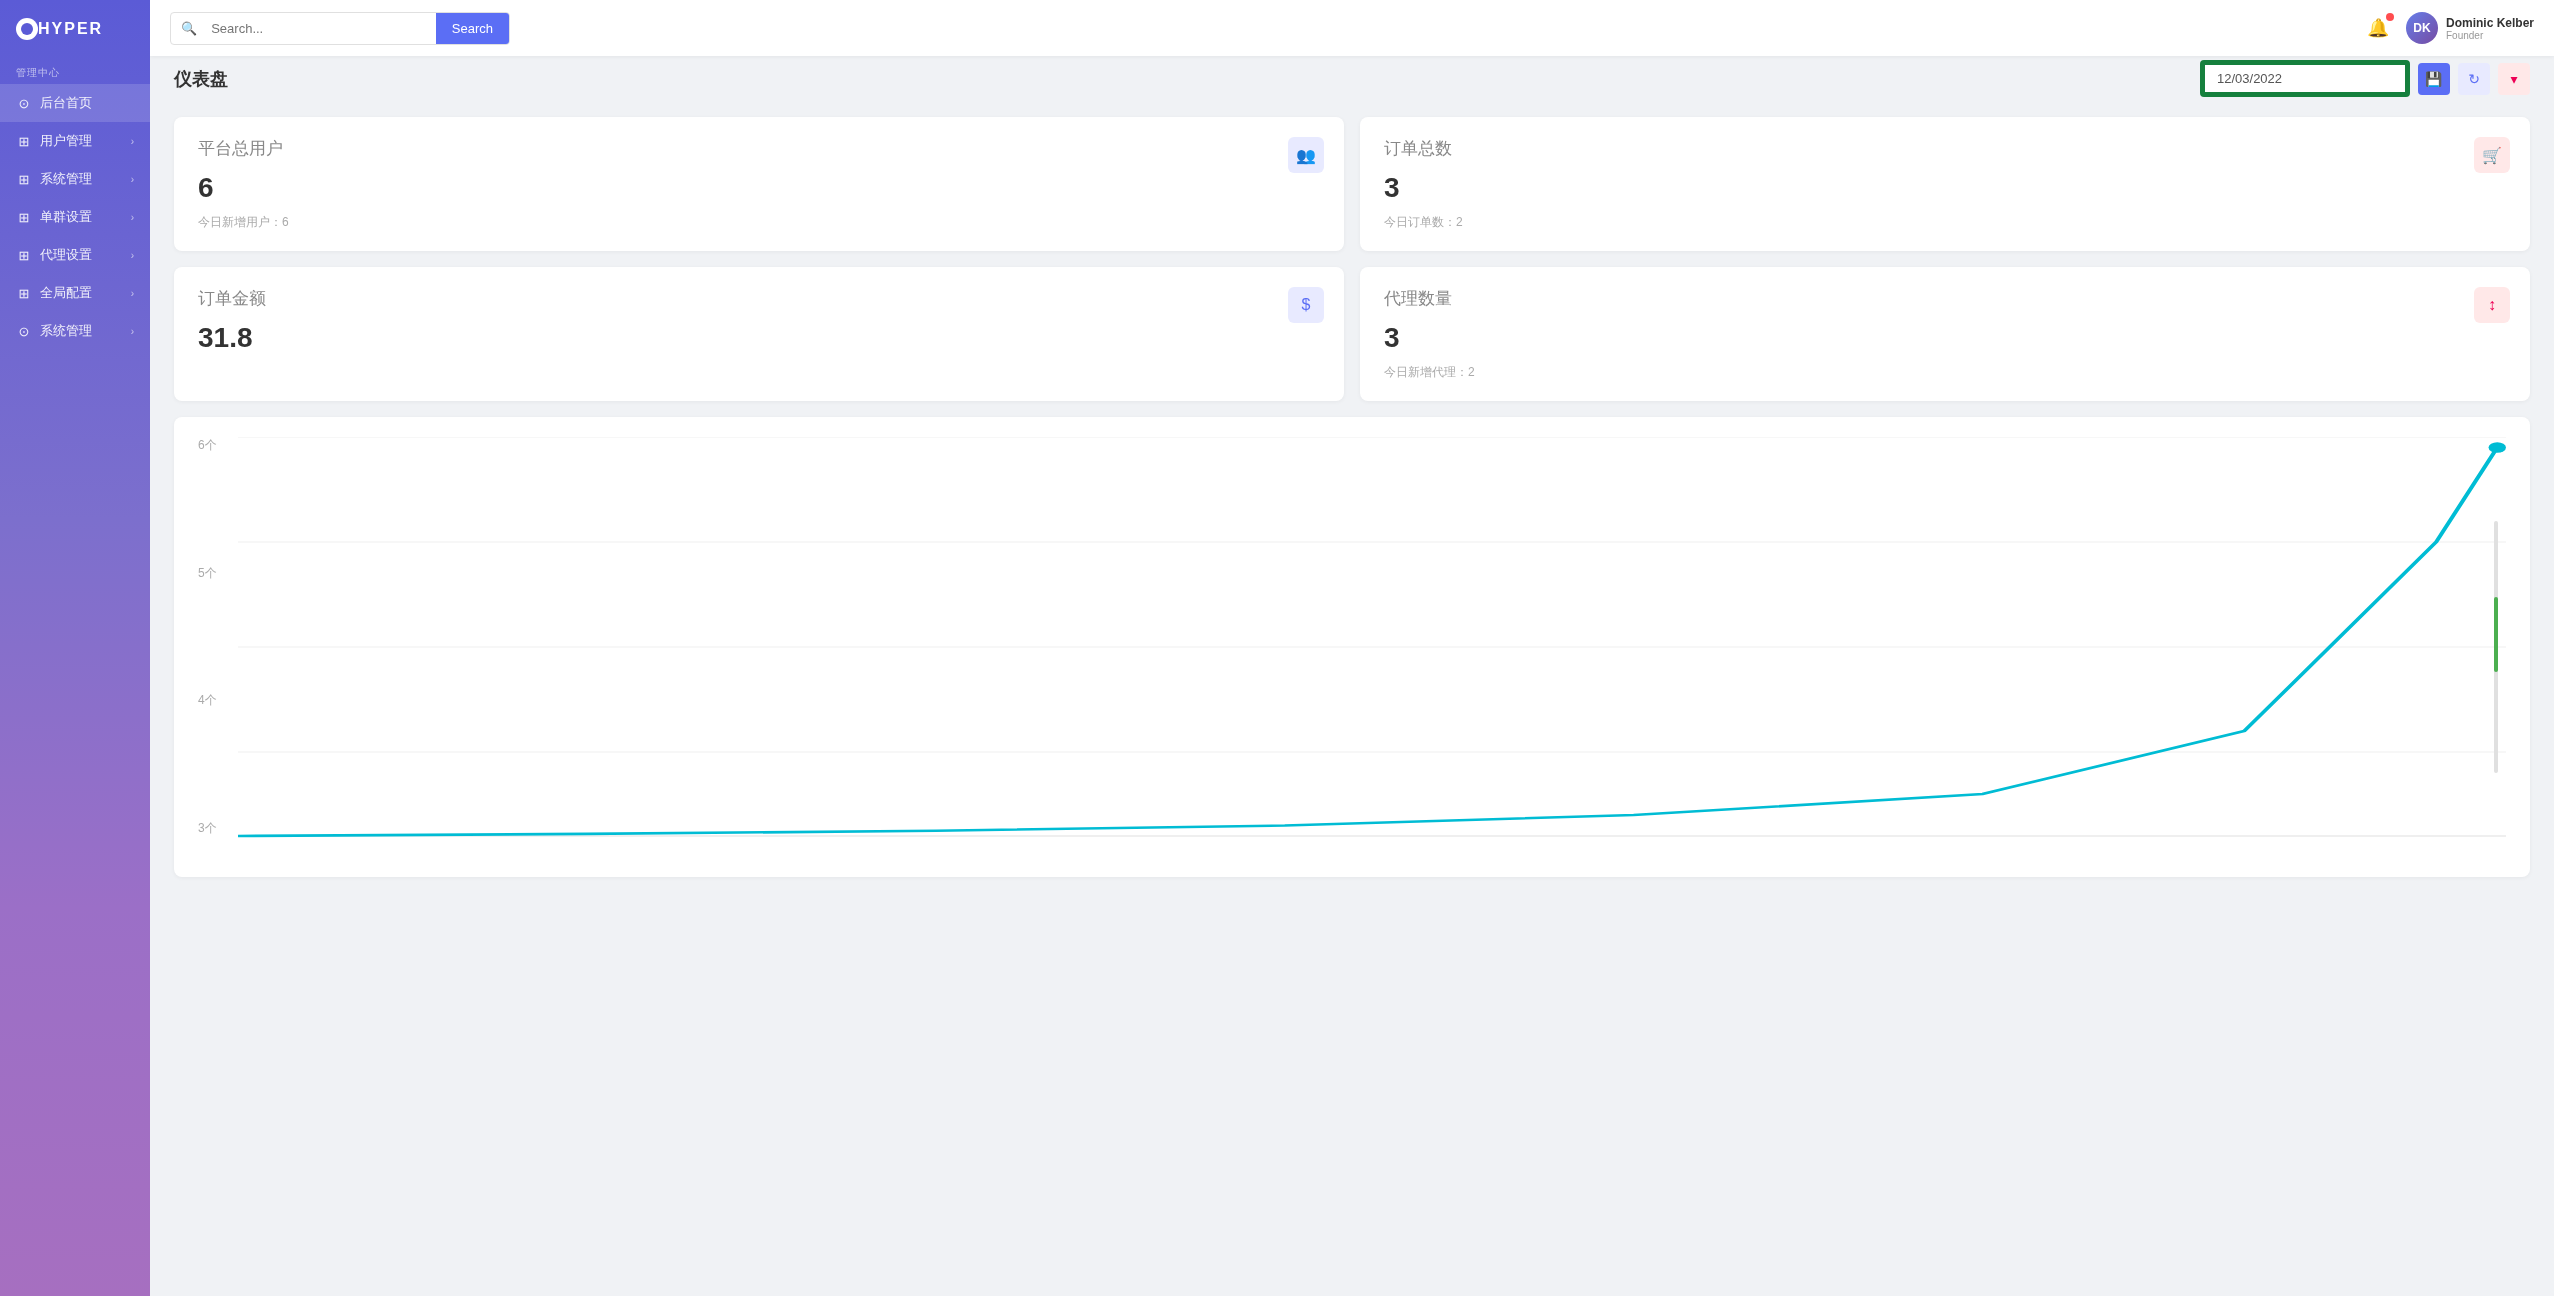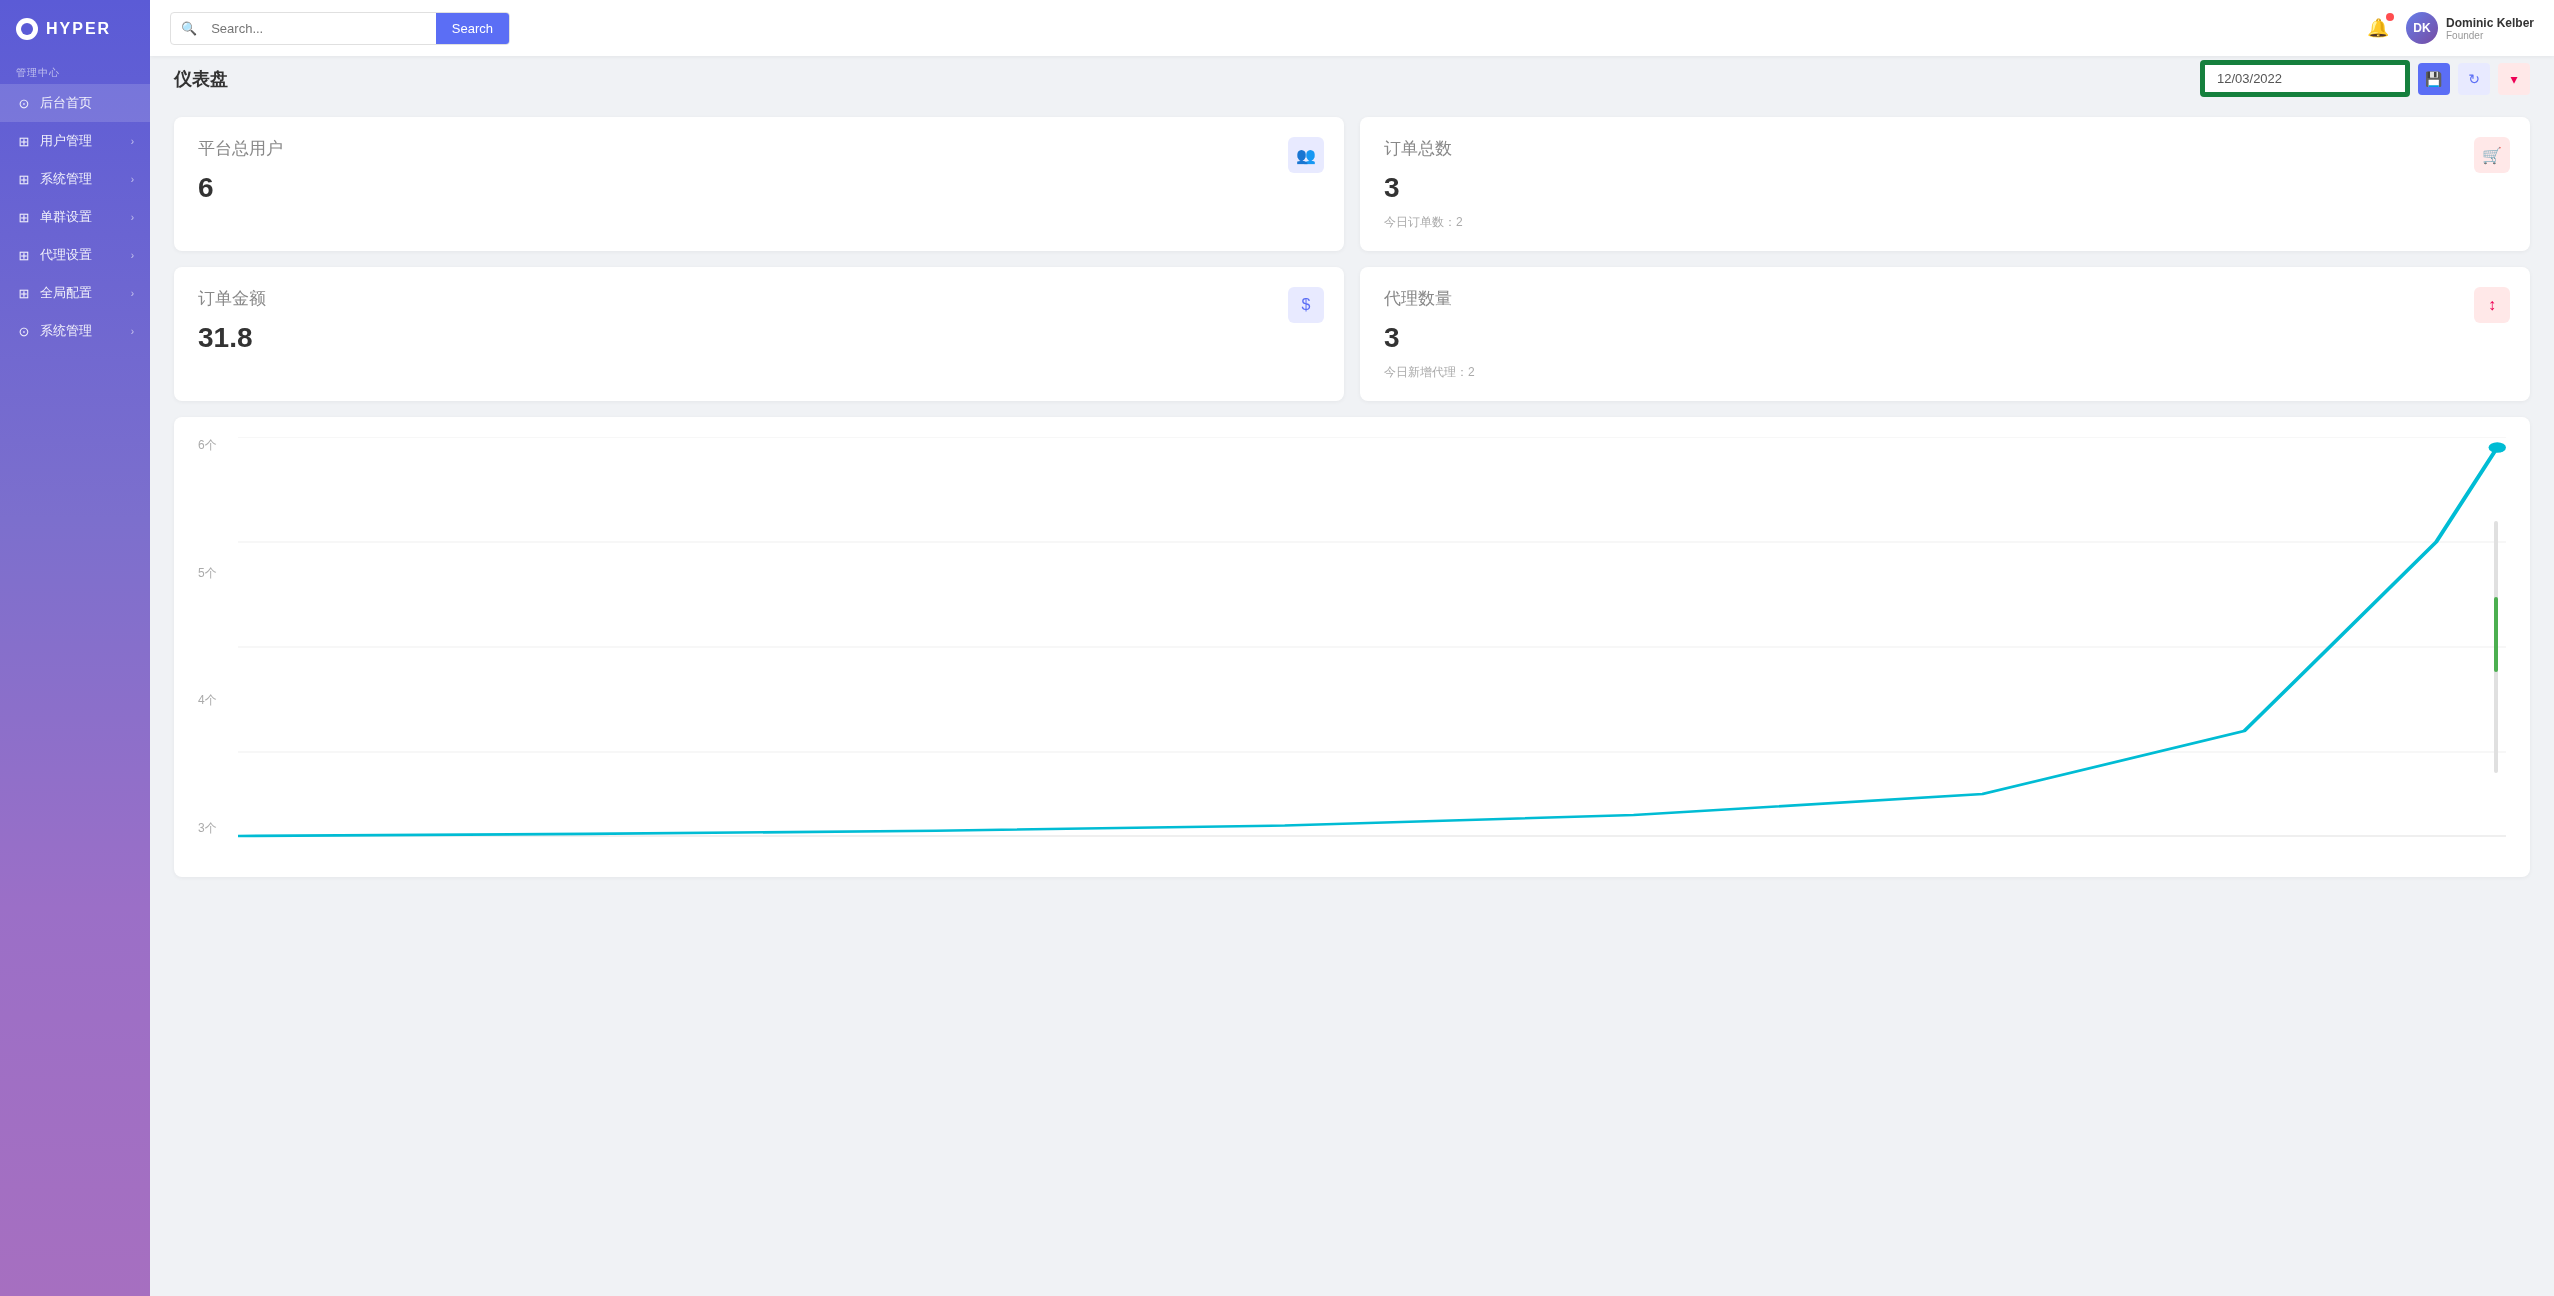--- a/index.html
+++ b/index.html
@@ -12,21 +12,20 @@
       background: linear-gradient(180deg, #5b5bd6 0%, #7c6fcd 40%, #9b6fc7 70%, #a66fc0 100%);
       display: flex;
       flex-direction: column;
       color: #fff;
       height: 100vh;
     }
     .sidebar-logo {
       display: flex;
       align-items: center;
       padding: 18px 16px;
-      gap: 8px;
     }
     .logo-icon {
       width: 22px;
       height: 22px;
       background: #fff;
       border-radius: 50%;
       display: flex;
       align-items: center;
       justify-content: center;
     }
@@ -405,20 +404,21 @@
         </button>
       </div>
     </div>
 
     <div class="stats-grid">
 
       <div class="stat-card">
         <div class="stat-icon">👥</div>
         <div class="stat-label">平台总用户</div>
         <div class="stat-value">6</div>
+        <div class="stat-sub">今日新增用户：6</div>
       </div>
 
       <div class="stat-card">
         <div class="stat-icon" style="color:#e05;background:#ffe8e8;">🛒</div>
         <div class="stat-label">订单总数</div>
         <div class="stat-value">3</div>
         <div class="stat-sub">今日订单数：2</div>
       </div>
 
       <div class="stat-card">

